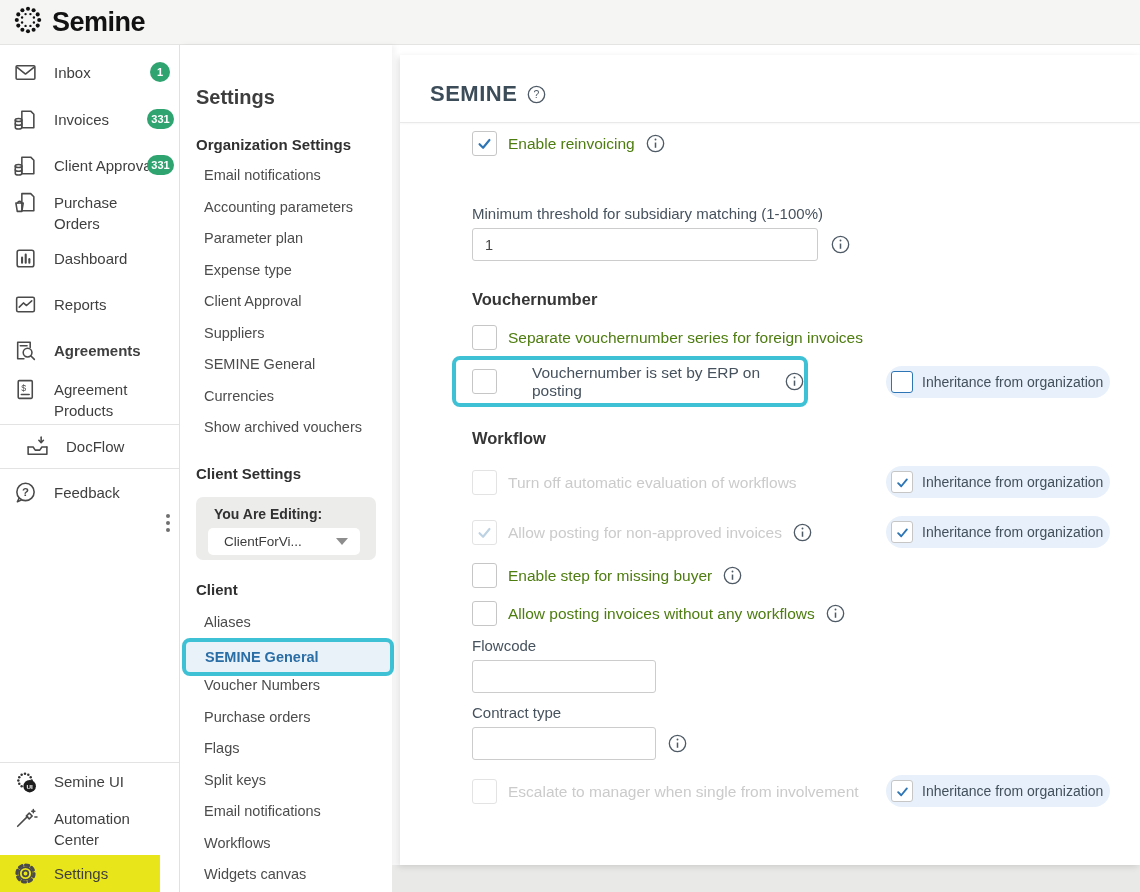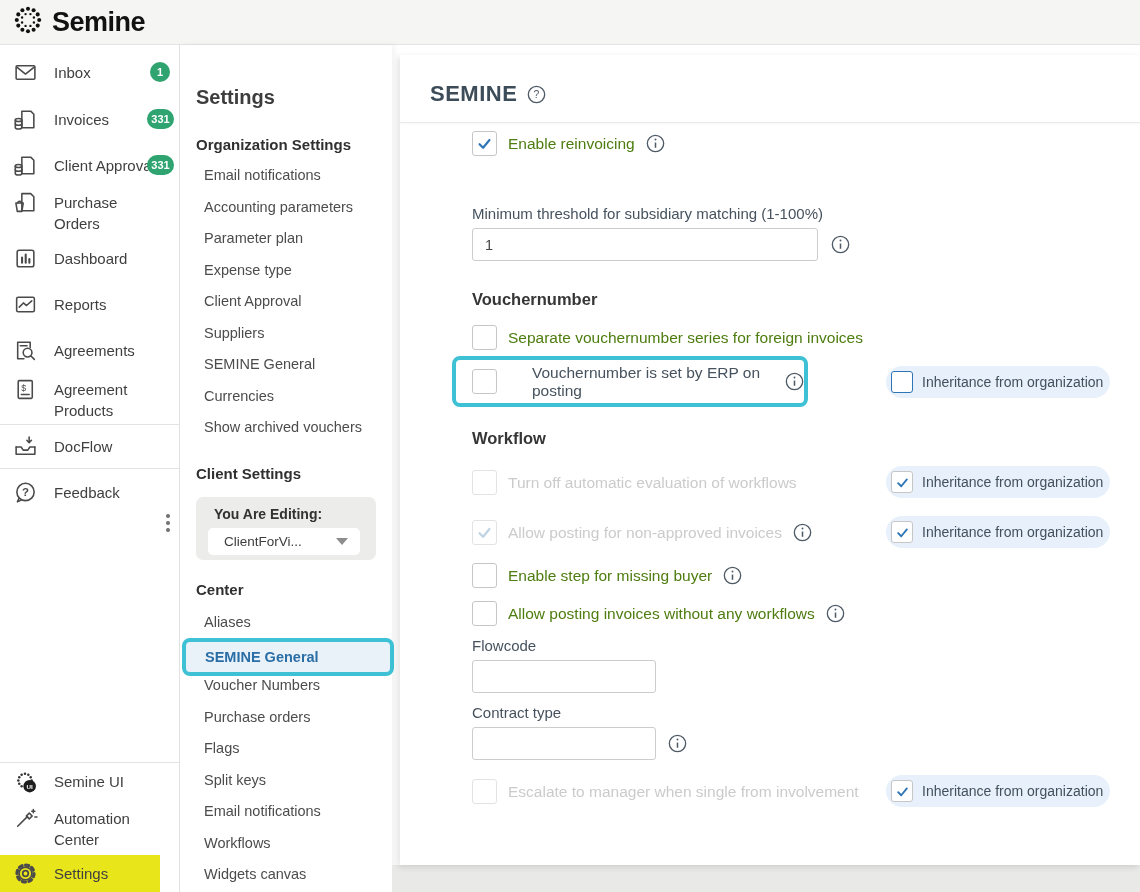--- a/index.html
+++ b/index.html
@@ -160,42 +160,42 @@
     </div>
 
     <div class="nav-item" style="top:247px;">
       <span class="nav-icon"><svg viewBox="0 0 24 24">
             <rect x="3.5" y="5" width="17" height="14" rx="1.5"></rect>
             <polyline points="6,14.5 10,10.5 13,13 18,8.5"></polyline>
           </svg></span>
       <span class="lbl">Reports</span>
     </div>
 
-    <div class="nav-item" style="top:293px;">
+    <div class="nav-item" style="top:293px;font-weight:bold;">
       <span class="nav-icon"><svg viewBox="0 0 24 24">
             <path d="M16.5 9 V4 H4.5 v16 h6"></path>
             <line x1="7" y1="7.5" x2="13.5" y2="7.5"></line>
             <circle cx="14" cy="14" r="4.2"></circle>
             <line x1="17" y1="17" x2="20.5" y2="20.5"></line>
           </svg></span>
       <span class="lbl">Agreements</span>
     </div>
 
     <div class="nav-item" style="top:332px;">
       <span class="nav-icon"><svg viewBox="0 0 24 24">
             <rect x="5" y="3.5" width="13.5" height="17" rx="1"></rect>
             <text x="8" y="13.5" font-size="8.5" stroke="none" fill="#4a4a4a" font-family="'Liberation Sans',sans-serif">$</text>
             <line x1="8" y1="16.8" x2="15.5" y2="16.8"></line>
           </svg></span>
       <span class="lbl">Agreement Products</span>
     </div>
 
     <div class="side-divider" style="top:379px;"></div>
 
-    <div class="nav-item" style="top:389px;">
+    <div class="nav-item" style="top:389px;margin-left:12px;">
       <span class="nav-icon"><svg viewBox="0 0 24 24">
             <path d="M3 12.5 v7 h18 v-7"></path>
             <path d="M3 12.5 h4.8 l2 3 h4.4 l2 -3 h4.8"></path>
             <line x1="15.5" y1="3" x2="15.5" y2="8"></line>
             <polyline points="13.3,6 15.5,8.3 17.7,6"></polyline>
           </svg></span>
       <span class="lbl">DocFlow</span>
     </div>
 
     <div class="side-divider" style="top:423px;"></div>
@@ -277,21 +277,21 @@
 
     <div class="sp-heading" style="top:420px;">Client Settings</div>
     <div class="editing-box">
       <div class="editing-label">You Are Editing:</div>
       <div class="editing-select">
         <span class="val">ClientForVi...</span>
         <span class="caret-down"></span>
       </div>
     </div>
 
-    <div class="sp-heading" style="top:536px;">Center</div>
+    <div class="sp-heading" style="top:536px;">Client</div>
     <div class="sp-item" style="top:569px;">Aliases</div>
     <div class="active-nav">
       <span class="txt">SEMINE General</span>
     </div>
     <div class="sp-item" style="top:632px;">Voucher Numbers</div>
     <div class="sp-item" style="top:664px;">Purchase orders</div>
     <div class="sp-item" style="top:695px;">Flags</div>
     <div class="sp-item" style="top:727px;">Split keys</div>
     <div class="sp-item" style="top:758px;">Email notifications</div>
     <div class="sp-item" style="top:790px;">Workflows</div>

